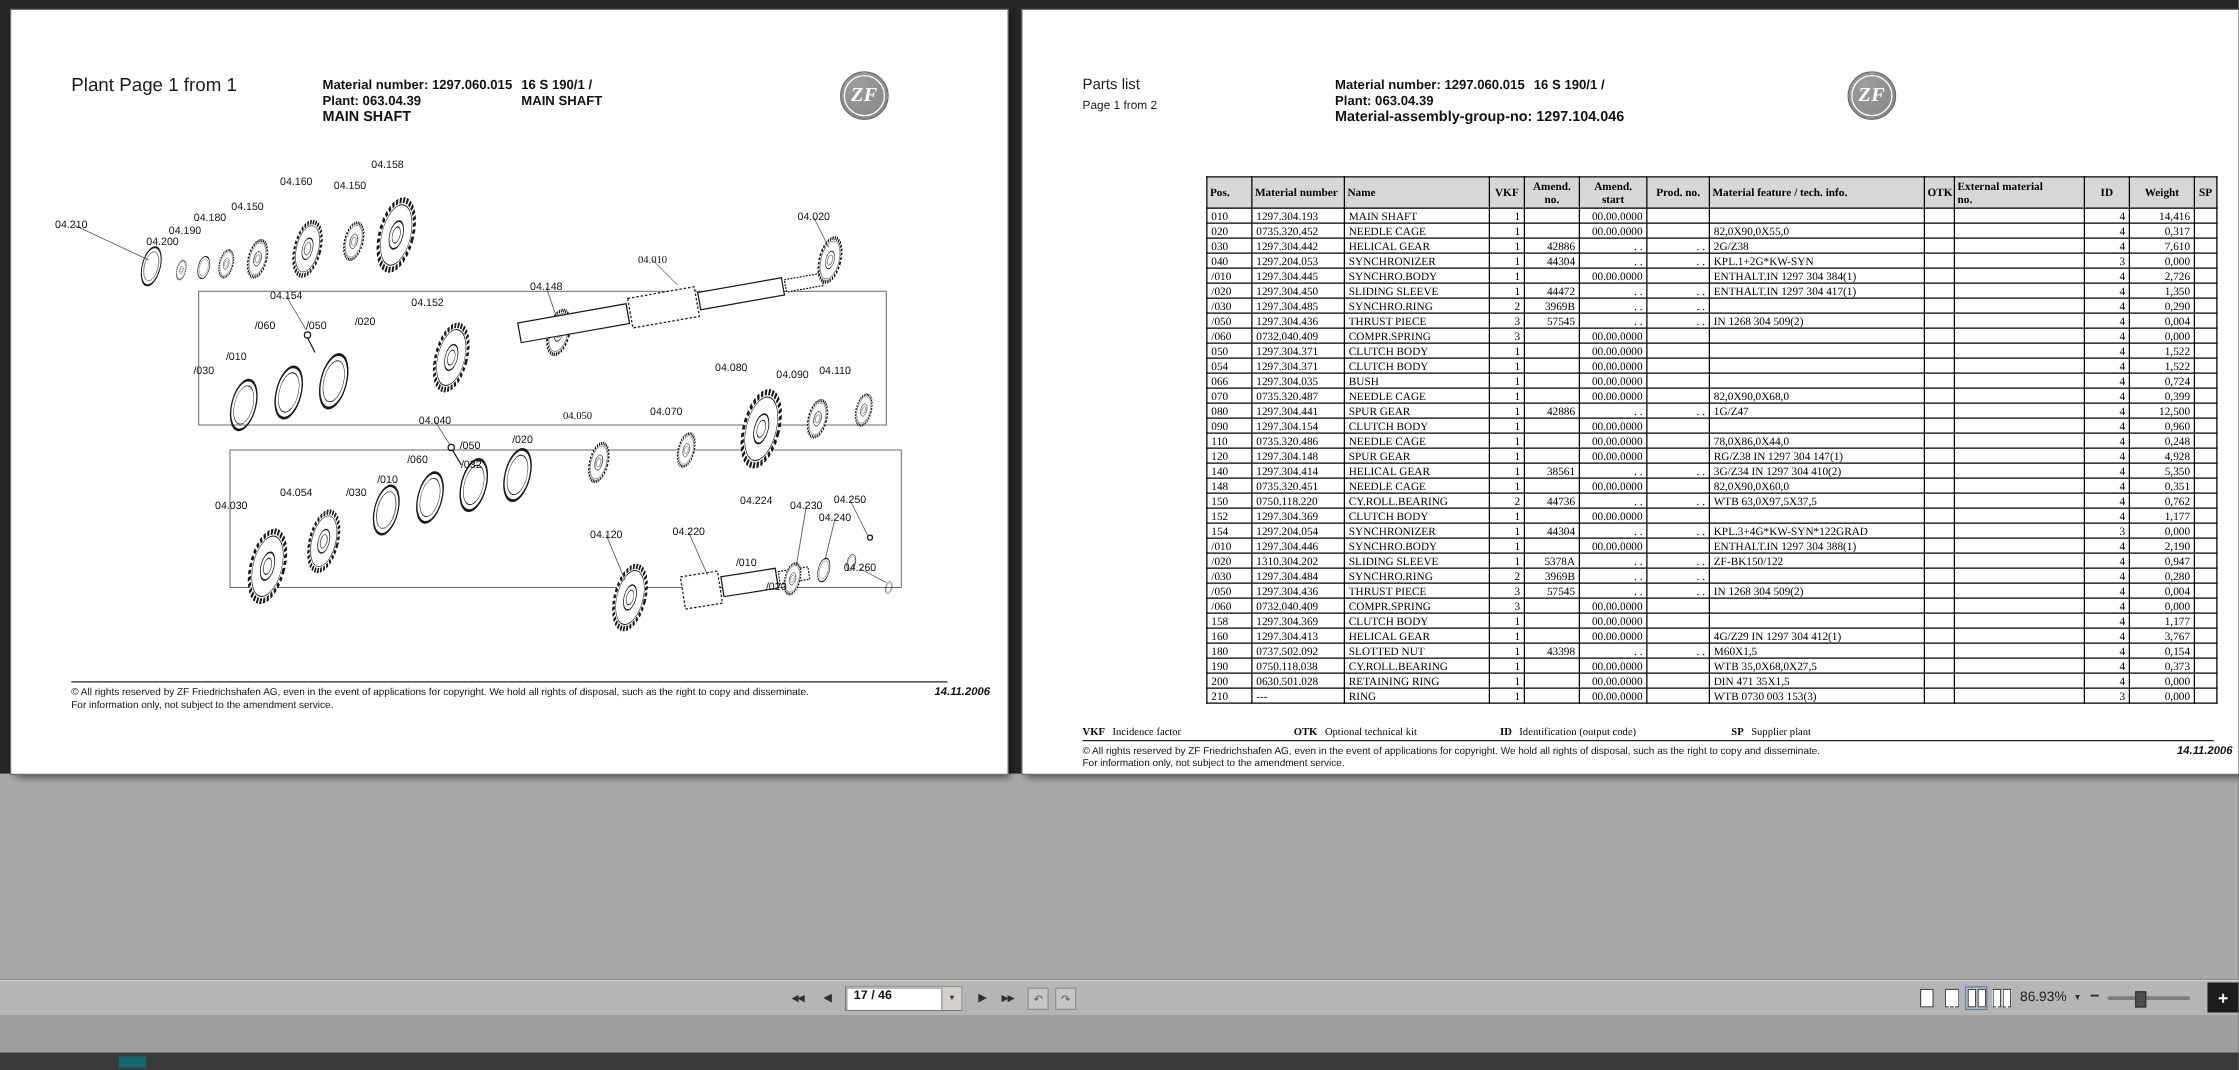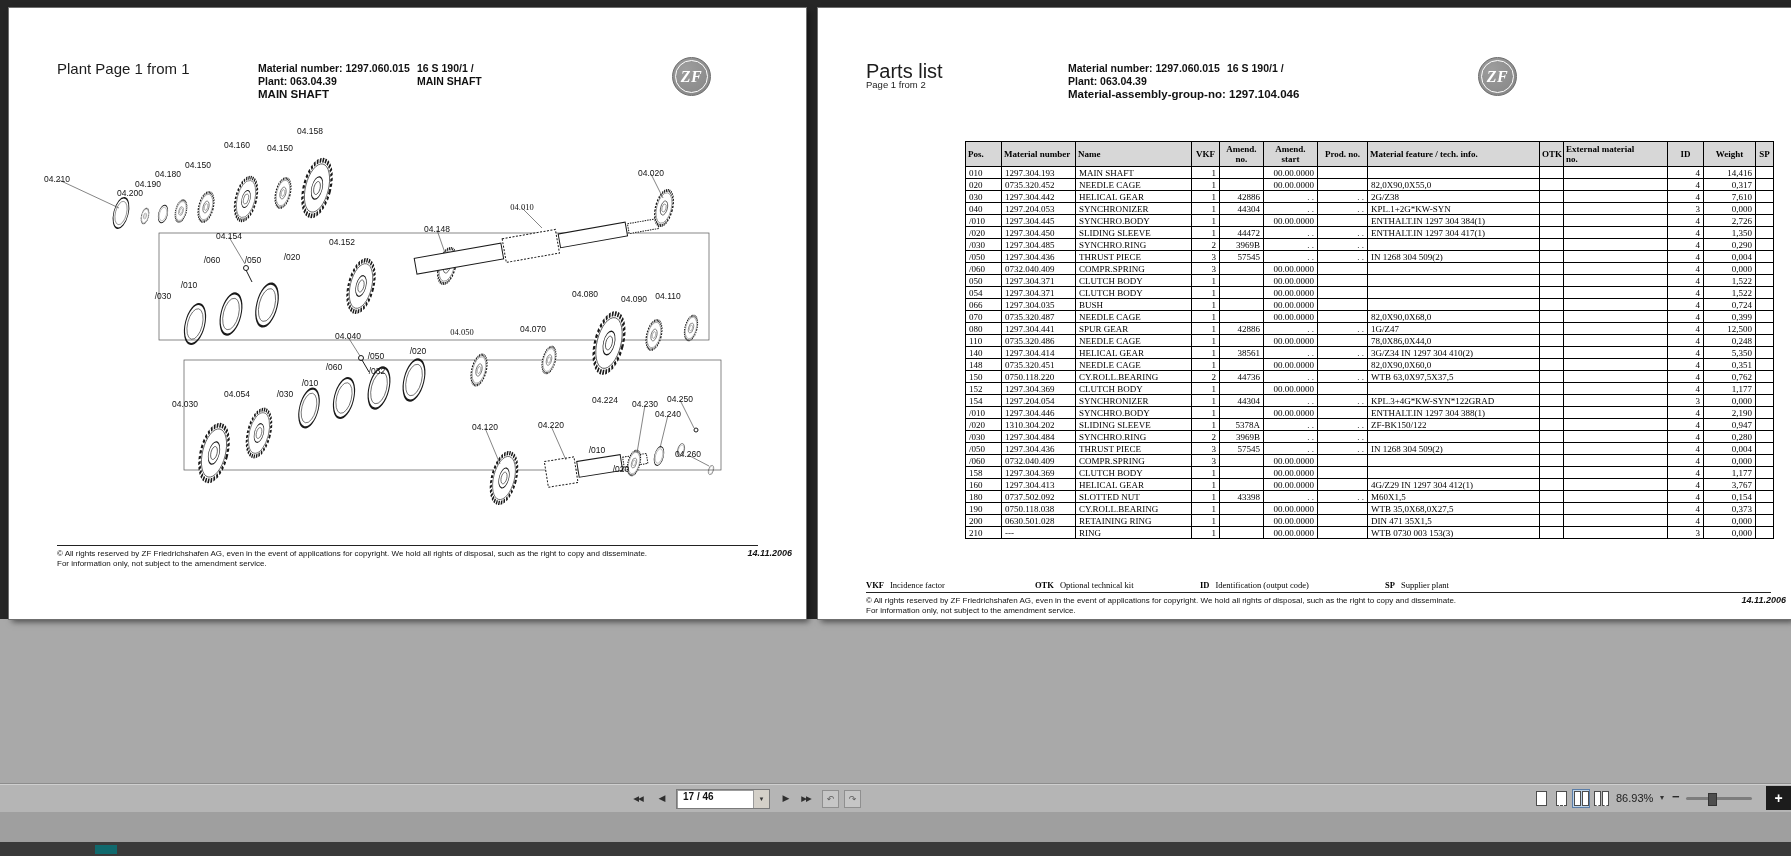--- a/index.html
+++ b/index.html
@@ -235,21 +235,21 @@
 
     <div class="footer-rule" style="left:48px;top:537px;width:701px;"></div>
     <div class="footer-text" style="left:48px;top:541px;width:620px;">
       <div>© All rights reserved by ZF Friedrichshafen AG, even in the event of applications for copyright. We hold all rights of disposal, such as the right to copy and disseminate.</div>
       <div>For information only, not subject to the amendment service.</div>
     </div>
     <div class="footer-date" style="right:14px;top:540px;">14.11.2006</div>
   </div>
 
   <div class="page page-right">
-    <div class="pg-title" style="left:48px;top:52px;font-size:20px;">Parts list</div>
+    <div class="pg-title" style="left:48px;top:52px;font-size:12px;">Parts list</div>
     <div class="pg-subtitle" style="left:48px;top:71px;">Page 1 from 2</div>
 
     <div class="meta" style="left:250px;top:54px;">
       <div>Material number: 1297.060.015</div>
       <div>Plant: 063.04.39</div>
       <div class="big">Material-assembly-group-no: 1297.104.046</div>
     </div>
     <div class="meta" style="left:409px;top:54px;">
       <div>16 S 190/1 /</div>
     </div>
@@ -499,32 +499,62 @@
             <td class="c5">. .</td>
             <td class="c6">. .</td>
             <td class="c7">1G/Z47</td>
             <td class="c8"></td>
             <td class="c9"></td>
             <td class="c10">4</td>
             <td class="c11">12,500</td>
             <td class="c12"></td>
           </tr>
           <tr>
+            <td class="c0">090</td>
+            <td class="c1">1297.304.154</td>
+            <td class="c2">CLUTCH BODY</td>
+            <td class="c3">1</td>
+            <td class="c4"></td>
+            <td class="c5">00.00.0000</td>
+            <td class="c6"></td>
+            <td class="c7"></td>
+            <td class="c8"></td>
+            <td class="c9"></td>
+            <td class="c10">4</td>
+            <td class="c11">0,960</td>
+            <td class="c12"></td>
+          </tr>
+          <tr>
             <td class="c0">110</td>
             <td class="c1">0735.320.486</td>
             <td class="c2">NEEDLE CAGE</td>
             <td class="c3">1</td>
             <td class="c4"></td>
             <td class="c5">00.00.0000</td>
             <td class="c6"></td>
             <td class="c7">78,0X86,0X44,0</td>
             <td class="c8"></td>
             <td class="c9"></td>
             <td class="c10">4</td>
             <td class="c11">0,248</td>
+            <td class="c12"></td>
+          </tr>
+          <tr>
+            <td class="c0">120</td>
+            <td class="c1">1297.304.148</td>
+            <td class="c2">SPUR GEAR</td>
+            <td class="c3">1</td>
+            <td class="c4"></td>
+            <td class="c5">00.00.0000</td>
+            <td class="c6"></td>
+            <td class="c7">RG/Z38 IN 1297 304 147(1)</td>
+            <td class="c8"></td>
+            <td class="c9"></td>
+            <td class="c10">4</td>
+            <td class="c11">4,928</td>
             <td class="c12"></td>
           </tr>
           <tr>
             <td class="c0">140</td>
             <td class="c1">1297.304.414</td>
             <td class="c2">HELICAL GEAR</td>
             <td class="c3">1</td>
             <td class="c4">38561</td>
             <td class="c5">. .</td>
             <td class="c6">. .</td>

